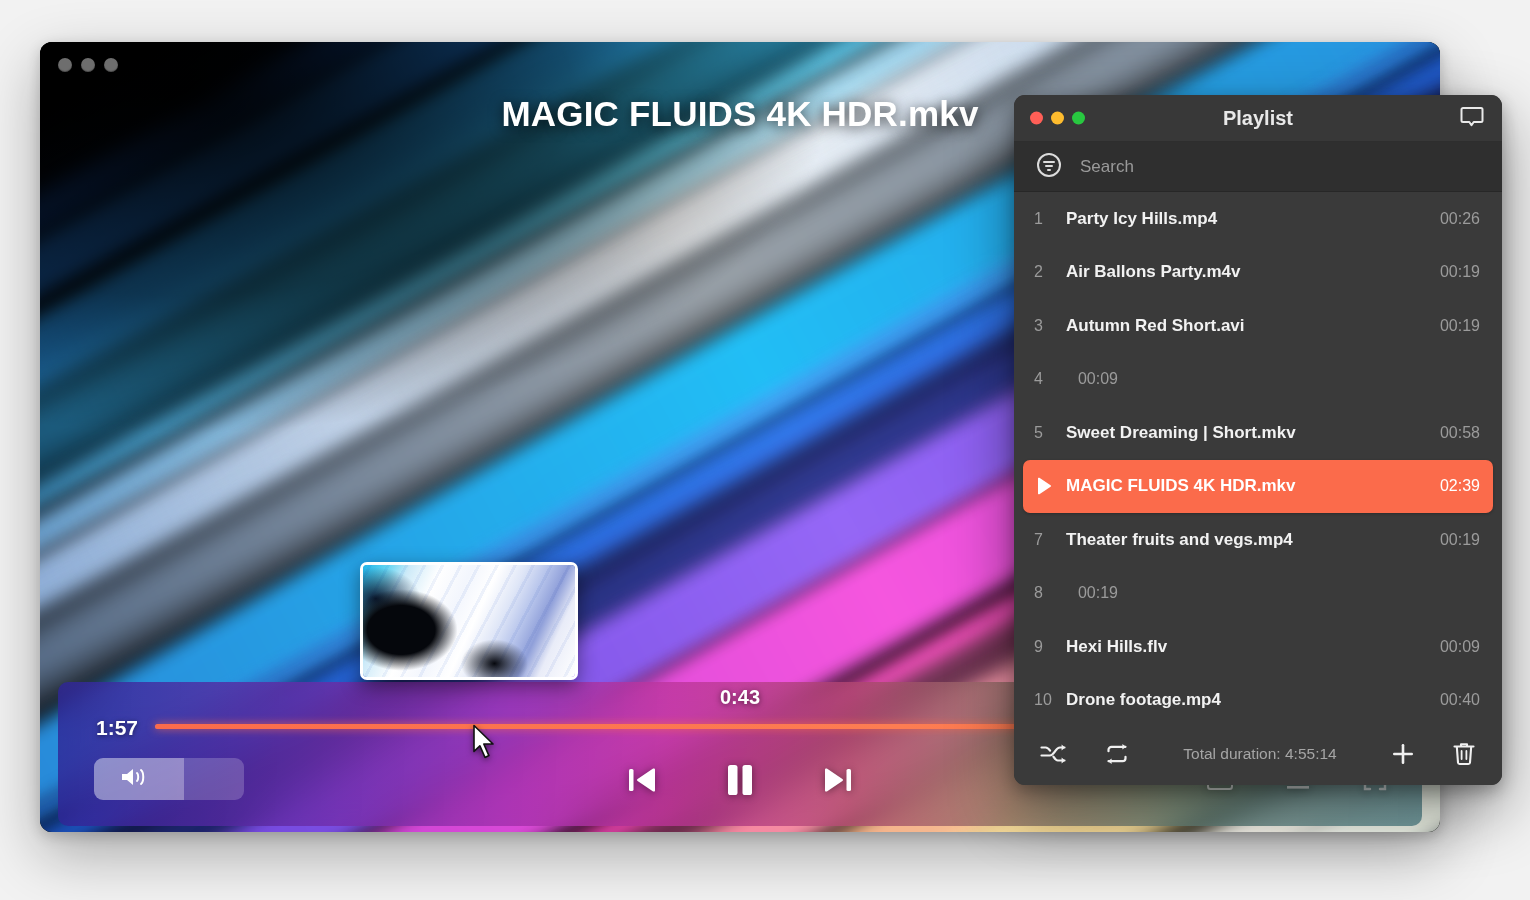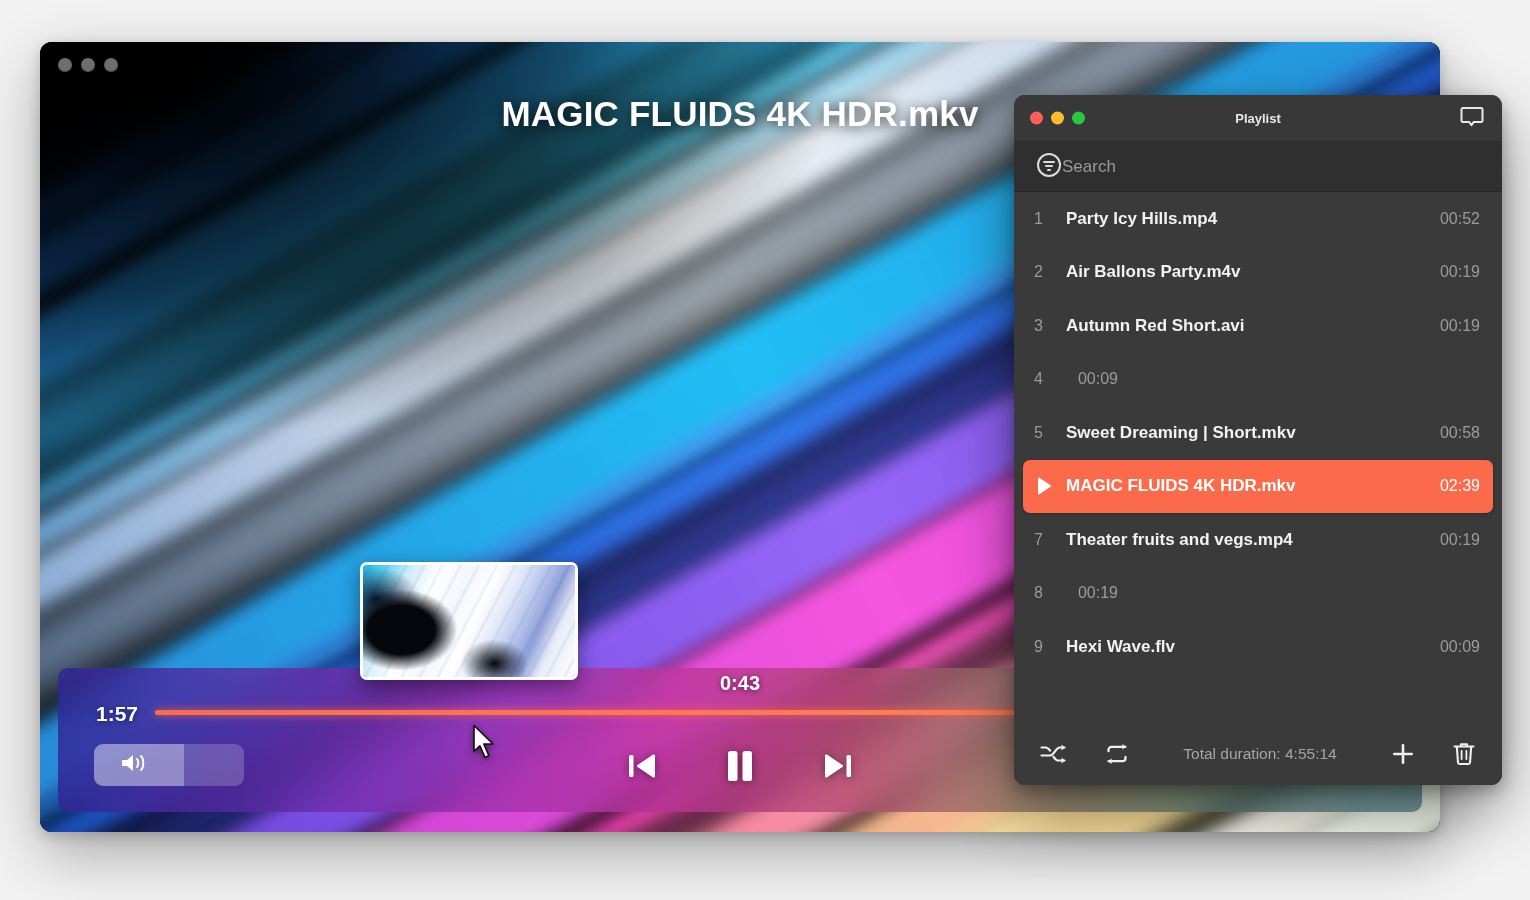--- a/index.html
+++ b/index.html
@@ -93,21 +93,21 @@
         rgba(255,255,255,0) 0 5px,
         rgba(120,150,220,.22) 5px 8px,
         rgba(255,255,255,0) 8px 16px);
     mix-blend-mode: multiply;
     opacity:.55;
   }
 
   
   #control-bar {
     position: absolute;
-    left: 18px; right: 18px; bottom: 20px;
+    left: 18px; right: 18px; bottom: 6px;
     height: 144px;
     border-radius: 10px;
     background:
       linear-gradient(92deg,
         rgba(48,36,150,.80) 0%,
         rgba(104,44,168,.78) 18%,
         rgba(158,46,170,.76) 33%,
         rgba(186,52,150,.74) 45%,
         rgba(176,72,110,.74) 58%,
         rgba(136,108,96,.74) 70%,
@@ -201,40 +201,41 @@
     display: flex; gap: 8px;
   }
   #playlist-traffic .tl { width: 13px; height: 13px; border-radius: 50%; }
   .tl-red { background: #ff5f57; }
   .tl-yellow { background: #febc2e; }
   .tl-green { background: #28c840; }
   #playlist-title {
     position: absolute; left: 0; right: 0; top: 50%;
     transform: translateY(-50%);
     text-align: center;
-    color: #e8e8e8; font-size: 13px; font-weight: bold;
+    color: #e8e8e8; font-size: 20px; font-weight: bold;
   }
   #comment-button {
     position: absolute; right: 16px; top: 50%;
     transform: translateY(-50%);
     background: none; border: none; cursor: pointer; padding: 2px;
   }
   #search-row {
     position: relative;
     height: 50px;
     background: #2f2f2f;
     display: flex; align-items: center;
     padding: 0 0 0 22px;
     border-bottom: 1px solid #272727;
   }
   #search-input {
     flex: 1;
     background: transparent; border: none; outline: none;
     color: #e6e6e6; font-size: 17px;
     font-family: "Liberation Sans", sans-serif;
+    margin-left: 18px;
   }
   #search-input::placeholder { color: #9a9a9a; }
 
   #playlist-items { background: #3a3a3a; }
   .pl-row {
     position: relative;
     display: flex; align-items: center;
     height: 53.5px;
     padding: 0 22px 0 20px;
     cursor: pointer;
@@ -438,21 +439,21 @@
           <rect x="11" y="17" width="4" height="1.9" rx=".95" fill="#dcdcdc"></rect>
         </svg>
       </span>
       <input id="search-input" type="text" placeholder="Search" value="" style="">
     </div>
 
     <div id="playlist-items">
         <div class="pl-row">
           <span class="pl-index">1</span>
           <span class="pl-name">Party Icy Hills.mp4</span>
-          <span class="pl-dur">00:52</span>
+          <span class="pl-dur">00:26</span>
         </div>
         <div class="pl-row">
           <span class="pl-index">2</span>
           <span class="pl-name">Air Ballons Party.m4v</span>
           <span class="pl-dur">00:19</span>
         </div>
         <div class="pl-row">
           <span class="pl-index">3</span>
           <span class="pl-name">Autumn Red Short.avi</span>
           <span class="pl-dur">00:19</span>
@@ -479,22 +480,27 @@
           <span class="pl-index">7</span>
           <span class="pl-name">Theater fruits and vegs.mp4</span>
           <span class="pl-dur">00:19</span>
         </div>
         <div class="pl-row">
           <span class="pl-index">8</span>
           <span class="pl-dur">00:19</span>
         </div>
         <div class="pl-row">
           <span class="pl-index">9</span>
-          <span class="pl-name">Hexi Wave.flv</span>
+          <span class="pl-name">Hexi Hills.flv</span>
           <span class="pl-dur">00:09</span>
+        </div>
+        <div class="pl-row">
+          <span class="pl-index">10</span>
+          <span class="pl-name">Drone footage.mp4</span>
+          <span class="pl-dur">00:40</span>
         </div>
       </div>
 
     <div id="playlist-footer">
       <button class="foot-btn" id="shuffle-button">
         <svg width="26" height="22" viewBox="0 0 26 22" fill="none">
           <path d="M1.5 4.5h4.2c2 0 3 1.2 4.4 3.2M24.5 4.5h-4.6c-2.3 0-3.3 1.6-5 4-1.7 2.4-2.7 4-5 4H1.5" stroke="#f0f0f0" stroke-width="2.2" fill="none" stroke-linecap="round"></path>
           <path d="M13.4 13.6c1.2 1.8 2.3 3.9 4.4 3.9h6.7" stroke="#f0f0f0" stroke-width="2.2" fill="none" stroke-linecap="round"></path>
           <path d="M21.6 1.6l3.4 2.9-3.4 2.9M21.6 14.6l3.4 2.9-3.4 2.9" fill="#f0f0f0"></path>
         </svg>

